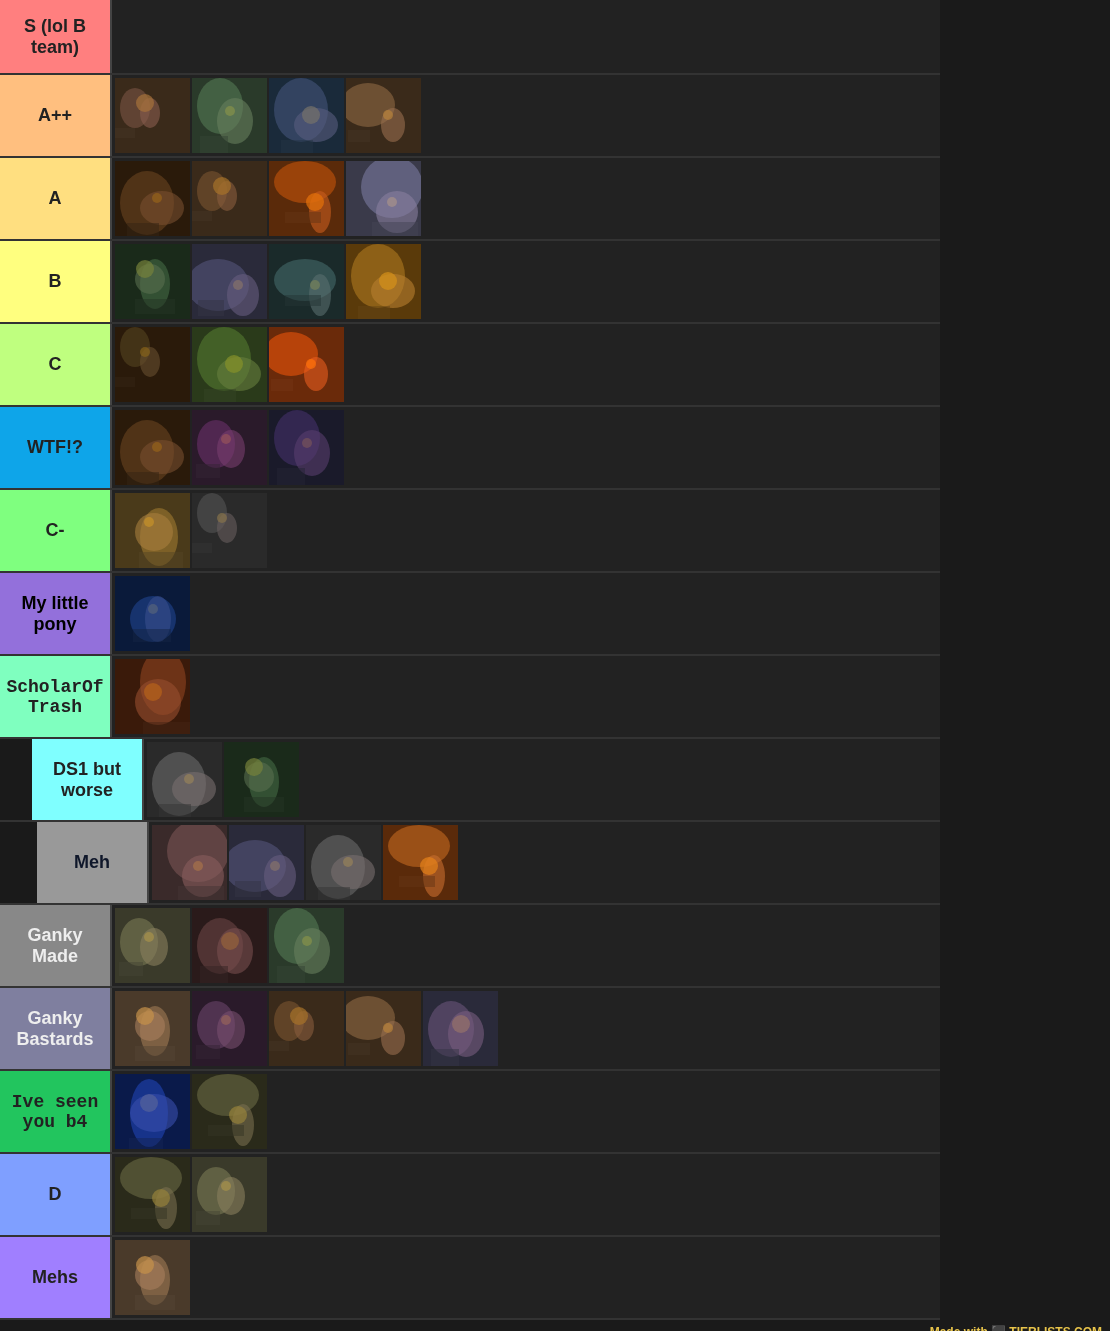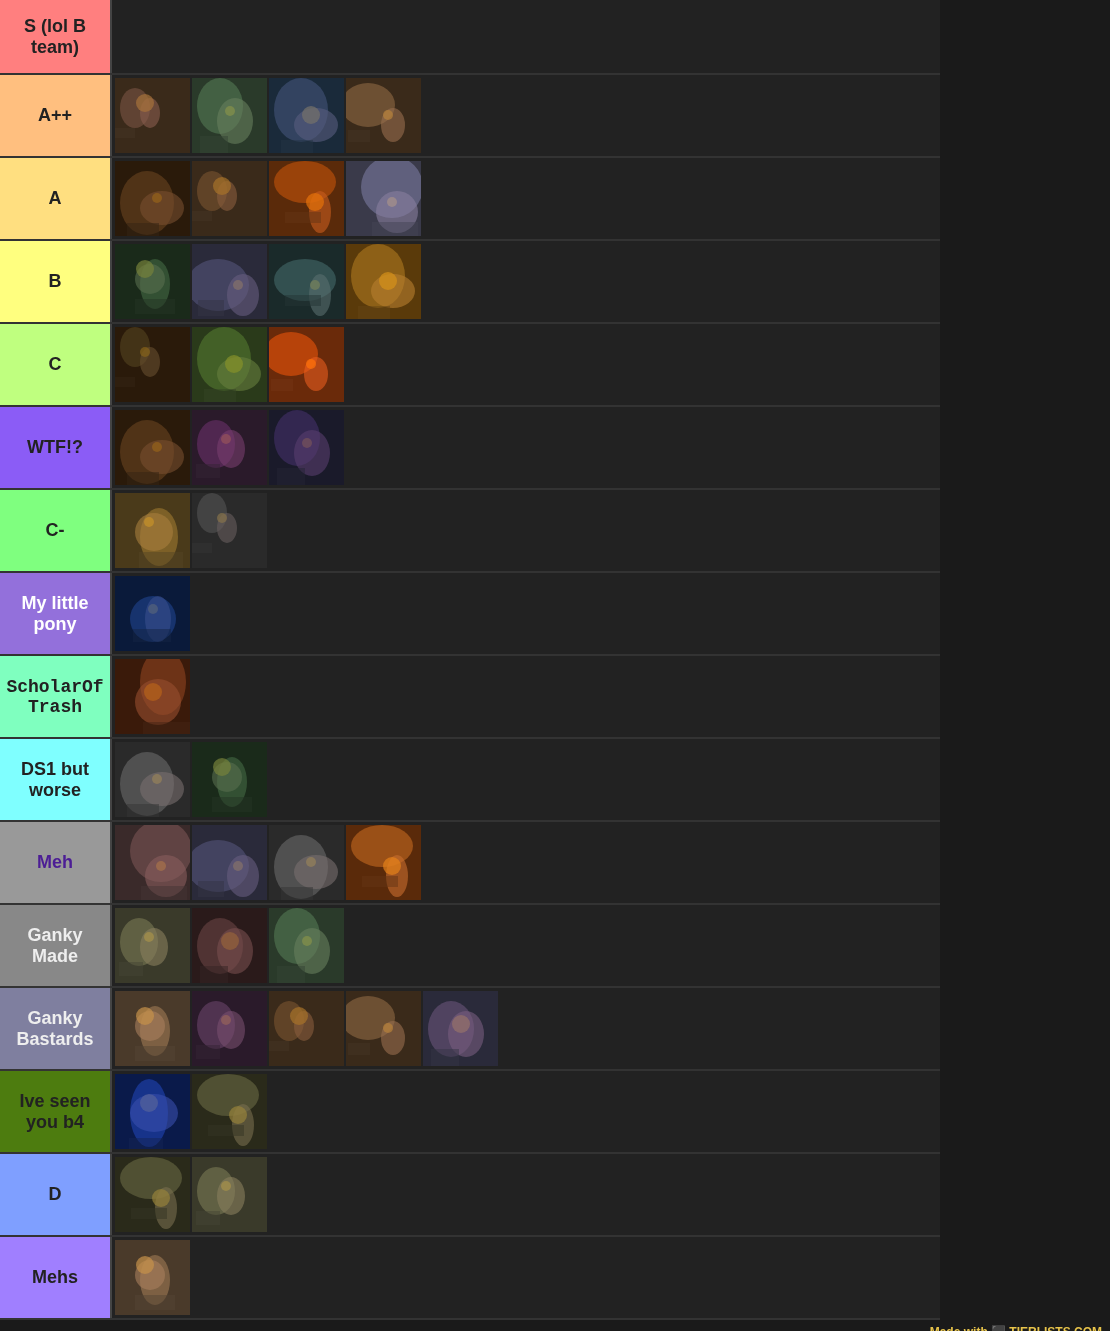--- a/index.html
+++ b/index.html
@@ -40,29 +40,29 @@
       padding: 3px;
       gap: 2px;
     }
 
     
     .tier-s { background-color: #ff7f7f; }
     .tier-app { background-color: #ffbf7f; }
     .tier-a { background-color: #ffdf80; }
     .tier-b { background-color: #ffff7f; }
     .tier-c { background-color: #bfff7f; }
-    .tier-wtf { background-color: #8b5cf6; }
+    .tier-wtf { background-color: #0ea5e9; }
     .tier-cminus { background-color: #7fff7f; }
-    .tier-pony { background-color: #9370db; color: #ffffff; }
+    .tier-pony { background-color: #9370db; color: #000000; }
     .tier-scholar { background-color: #7fffbf; font-family: Liberation Mono, monospace; }
-    .tier-ds1 { background-color: #7fffff; }
-    .tier-meh { background-color: #999; color: #4c1d95; }
+    .tier-ds1 { background-color: #7fffff; margin-left: 32px; }
+    .tier-meh { background-color: #999; color: #0f172a; margin-left: 37px; }
     .tier-ganky { background-color: #888; color: #eee; }
     .tier-gankyb { background-color: #7f7f9f; color: #eee; text-align: center; }
-    .tier-seen { background-color: #4d7c0f; }
+    .tier-seen { background-color: #22c55e; font-family: Liberation Mono, monospace; }
     .tier-d { background-color: #7f9fff; }
     .tier-garbo { background-color: #a07fff; }
 
     .watermark {
       position: relative;
       text-align: right;
       padding: 5px 8px;
       background: #1a1a1a;
       color: #aaa;
       font-size: 12px;

